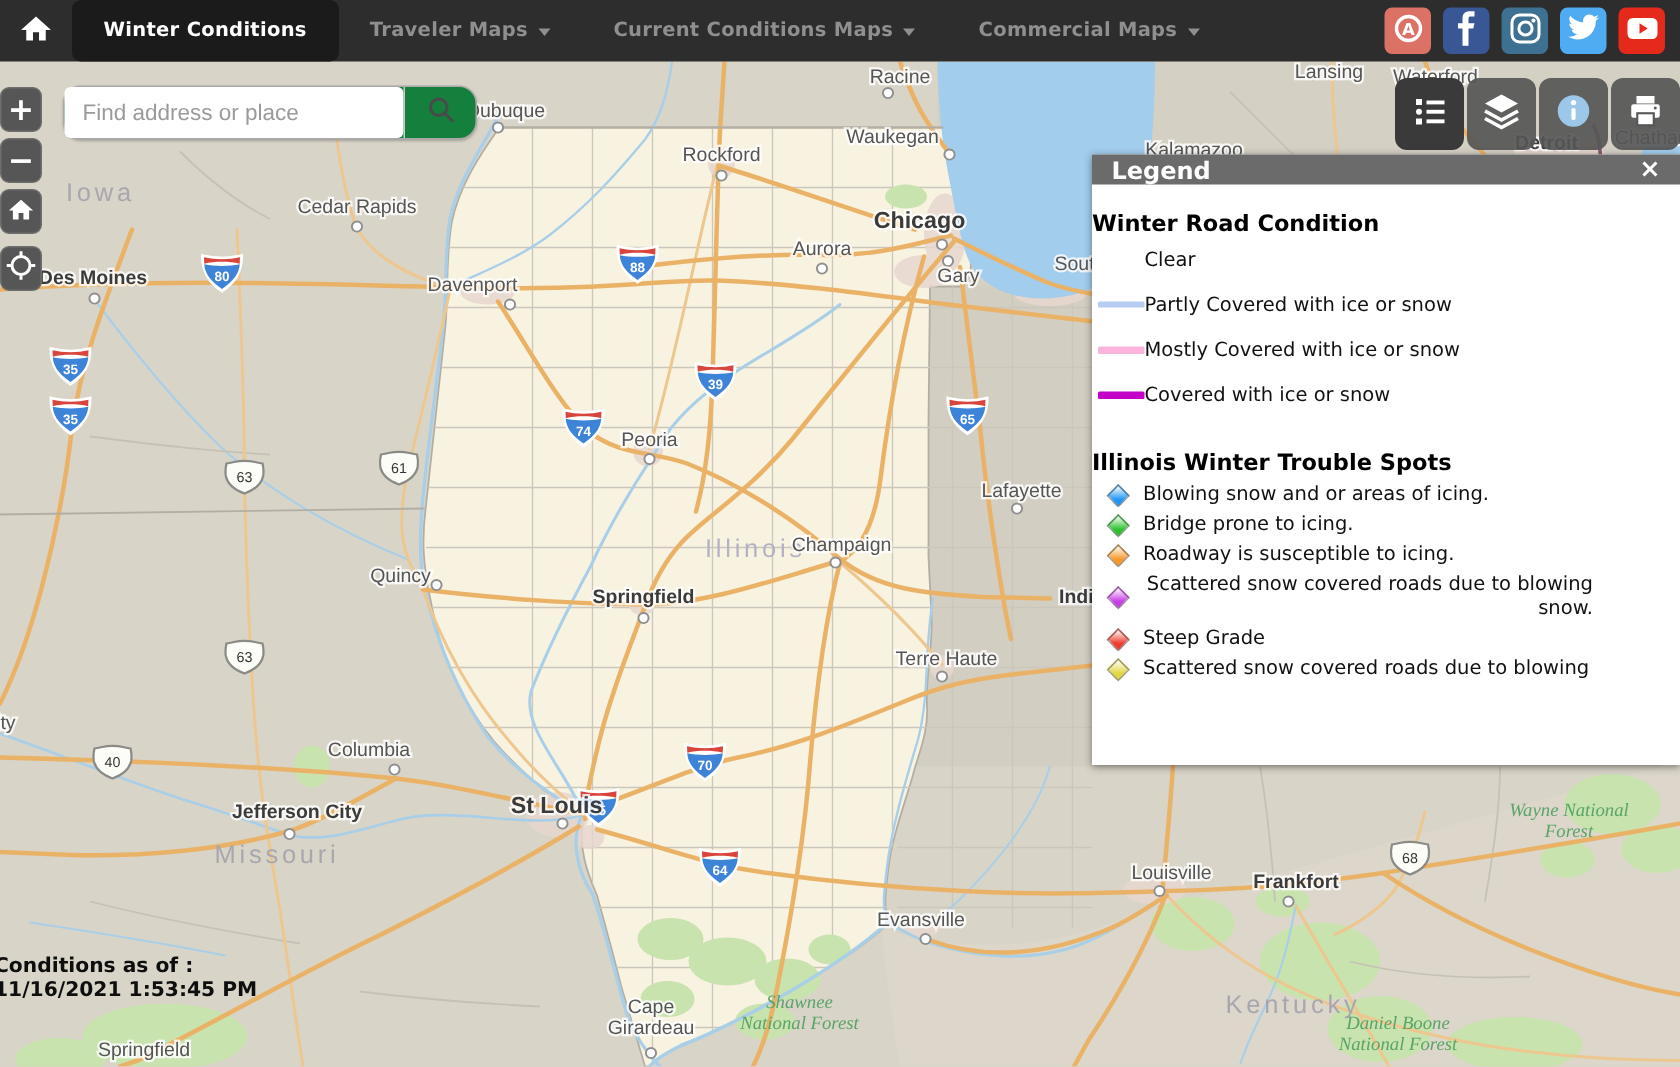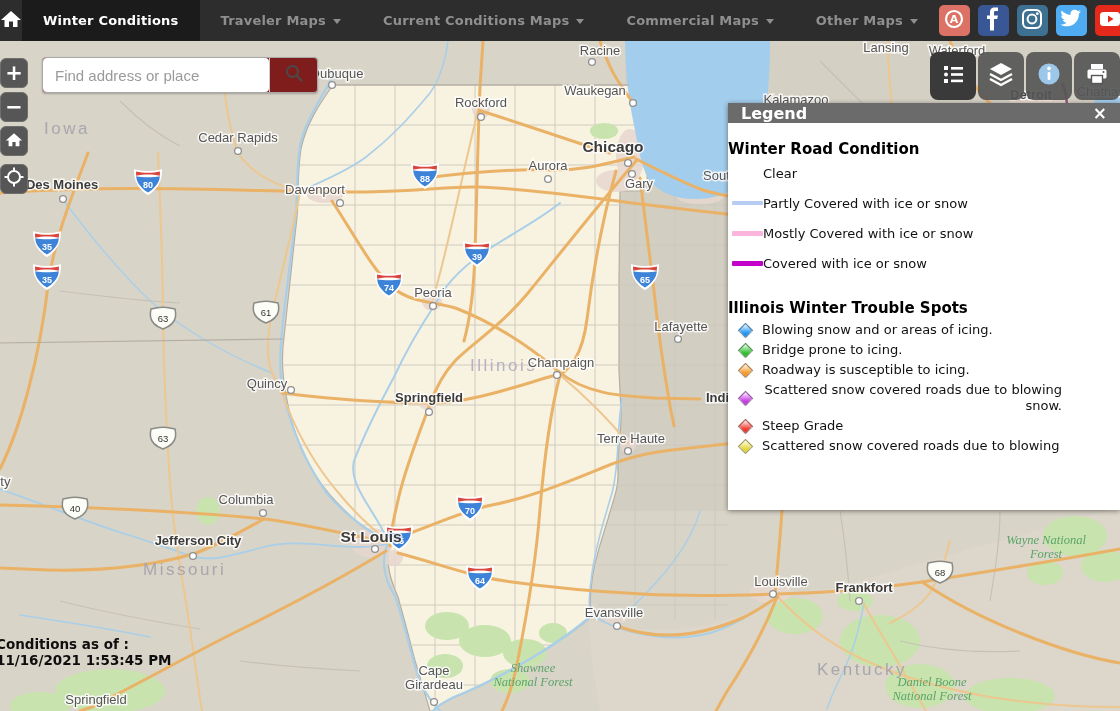--- a/index.html
+++ b/index.html
@@ -3,31 +3,31 @@
 <meta charset="utf-8">
 <style>
   * { box-sizing: border-box; margin: 0; padding: 0; }
   html,body { width:1120px; height:711px; overflow:hidden; }
   body { position:relative; background:#d9d4c8; font-family:"DejaVu Sans","Liberation Sans",sans-serif; }
 
   
   .navbar { position:absolute; top:0; left:0; width:1120px; height:41px; background:#2d2d2d; display:flex; align-items:stretch; z-index:50; }
   .nav-home { width:48px; display:flex; align-items:center; justify-content:center; cursor:pointer; }
   .nav-item { display:flex; align-items:center; padding:0 21px; font-size:13px; font-weight:bold; color:#8f8f8f; letter-spacing:.2px; cursor:pointer; white-space:nowrap; }
-  .nav-item.active { background:#1b1b1b; color:#ffffff; }
+  .nav-item.active { background:#1b1b1b; color:#ffffff;border-radius:6px; }
   .caret { width:0; height:0; border-left:4px solid transparent; border-right:4px solid transparent; border-top:5px solid currentColor; margin-left:7px; transform:translateY(1px); }
   .nav-social { margin-left:auto; display:flex; align-items:center; gap:8px; padding-right:10px; }
   .soc { width:31px; height:31px; border-radius:5px; display:flex; align-items:center; justify-content:center; cursor:pointer; }
 
   
   .map { position:absolute; top:41px; left:0; width:1120px; height:670px; overflow:hidden; }
   .map svg.base { position:absolute; top:0; left:0; }
 
   
-  .searchbox { position:absolute; top:16px; left:42px; width:276px; height:36px; background:#7f1d1d; border:1px solid #a9a9a9; border-radius:4px; display:flex; align-items:stretch; box-shadow:0 1px 2px rgba(0,0,0,.25); z-index:20; }
+  .searchbox { position:absolute; top:16px; left:42px; width:276px; height:36px; background:#15803d; border:1px solid #a9a9a9; border-radius:12px; display:flex; align-items:stretch; box-shadow:0 1px 2px rgba(0,0,0,.25); z-index:20; }
   .searchbox input { flex:1; border:none; outline:none; padding:0 12px; font-size:15px; color:#333; font-family:"Liberation Sans",sans-serif; border-radius:4px; }
   .searchbox input::placeholder { color:#9a9a9a; }
   .search-btn { width:48px; border-left:1px solid #ccc; display:flex; align-items:center; justify-content:center; cursor:pointer; }
 
   
   .mctl { position:absolute; left:0; width:28px; height:30px; background:#565656; border:1px solid #6e6e6e; border-radius:6px; color:#fff; display:flex; align-items:center; justify-content:center; font-size:21px; font-weight:bold; cursor:pointer; z-index:20; line-height:1; }
   #ctl-zoom-in { top:17px; }
   #ctl-zoom-out { top:51px; }
   #ctl-home { top:85px; }
   #ctl-locate { top:123px; }
@@ -74,24 +74,20 @@
   <div class="nav-item">
       <span>Traveler Maps</span>
       <span class="caret"></span>
     </div>
   <div class="nav-item">
       <span>Current Conditions Maps</span>
       <span class="caret"></span>
     </div>
   <div class="nav-item">
       <span>Commercial Maps</span>
-      <span class="caret"></span>
-    </div>
-  <div class="nav-item">
-      <span>Other Maps</span>
       <span class="caret"></span>
     </div>
   <div class="nav-social">
     <div class="soc" style="background: rgb(220, 114, 102);">
       <span><svg width="22" height="22" viewBox="0 0 22 22">
             <circle cx="11" cy="11" r="8" fill="none" stroke="#fff" stroke-width="2.2"></circle>
             <text x="11" y="15" font-size="11" font-weight="bold" fill="#fff" text-anchor="middle" font-family="DejaVu Sans">A</text>
           </svg></span>
     </div>
     <div class="soc" style="background: rgb(58, 87, 149);">

